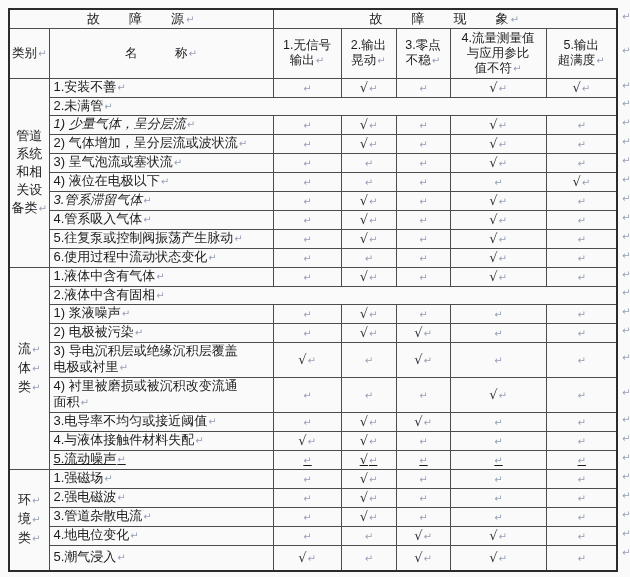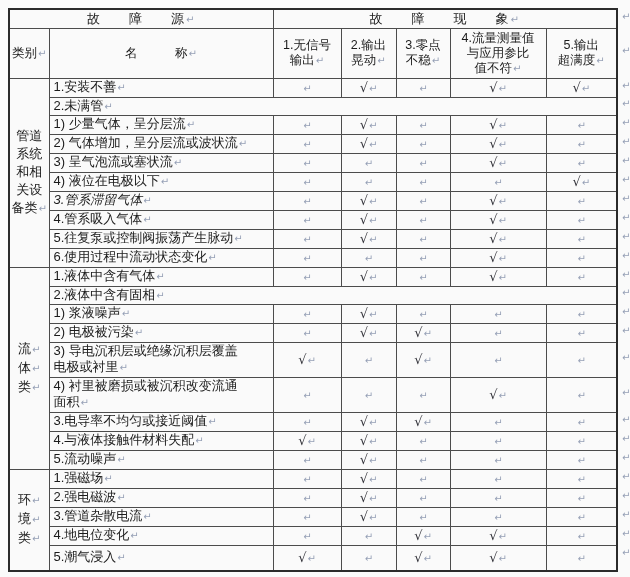--- a/index.html
+++ b/index.html
@@ -115,21 +115,21 @@
           <td class="name">1.安装不善<span class="rm">↵</span></td>
           <td class="pc"><span class="rm">↵</span></td>
           <td class="pc"><span class="ck">√</span><span class="rm">↵</span></td>
           <td class="pc"><span class="rm">↵</span></td>
           <td class="pc"><span class="ck">√</span><span class="rm">↵</span></td>
           <td class="pc"><span class="ck">√</span><span class="rm">↵</span></td>
         </tr>
         <tr style="height: 18px;">
           <td class="name" colspan="6">2.未满管<span class="rm">↵</span></td>
         </tr>
-        <tr style="height: 19px;">
+        <tr style="height: 19px; font-style: italic;">
           <td class="name">1) 少量气体，呈分层流<span class="rm">↵</span></td>
           <td class="pc"><span class="rm">↵</span></td>
           <td class="pc"><span class="ck">√</span><span class="rm">↵</span></td>
           <td class="pc"><span class="rm">↵</span></td>
           <td class="pc"><span class="ck">√</span><span class="rm">↵</span></td>
           <td class="pc"><span class="rm">↵</span></td>
         </tr>
         <tr style="height: 19px;">
           <td class="name">2) 气体增加，呈分层流或波状流<span class="rm">↵</span></td>
           <td class="pc"><span class="rm">↵</span></td>
@@ -245,21 +245,21 @@
           <td class="pc"><span class="rm">↵</span></td>
         </tr>
         <tr style="height: 19px;">
           <td class="name">4.与液体接触件材料失配<span class="rm">↵</span></td>
           <td class="pc"><span class="ck">√</span><span class="rm">↵</span></td>
           <td class="pc"><span class="ck">√</span><span class="rm">↵</span></td>
           <td class="pc"><span class="rm">↵</span></td>
           <td class="pc"><span class="rm">↵</span></td>
           <td class="pc"><span class="rm">↵</span></td>
         </tr>
-        <tr style="height: 19px;">
+        <tr style="height: 19px; text-decoration: underline;">
           <td class="name">5.流动噪声<span class="rm">↵</span></td>
           <td class="pc"><span class="rm">↵</span></td>
           <td class="pc"><span class="ck">√</span><span class="rm">↵</span></td>
           <td class="pc"><span class="rm">↵</span></td>
           <td class="pc"><span class="rm">↵</span></td>
           <td class="pc"><span class="rm">↵</span></td>
         </tr>
         <tr style="height: 19px;">
           <td class="cat" rowspan="5">
             <div>环<span class="rm">↵</span></div>

